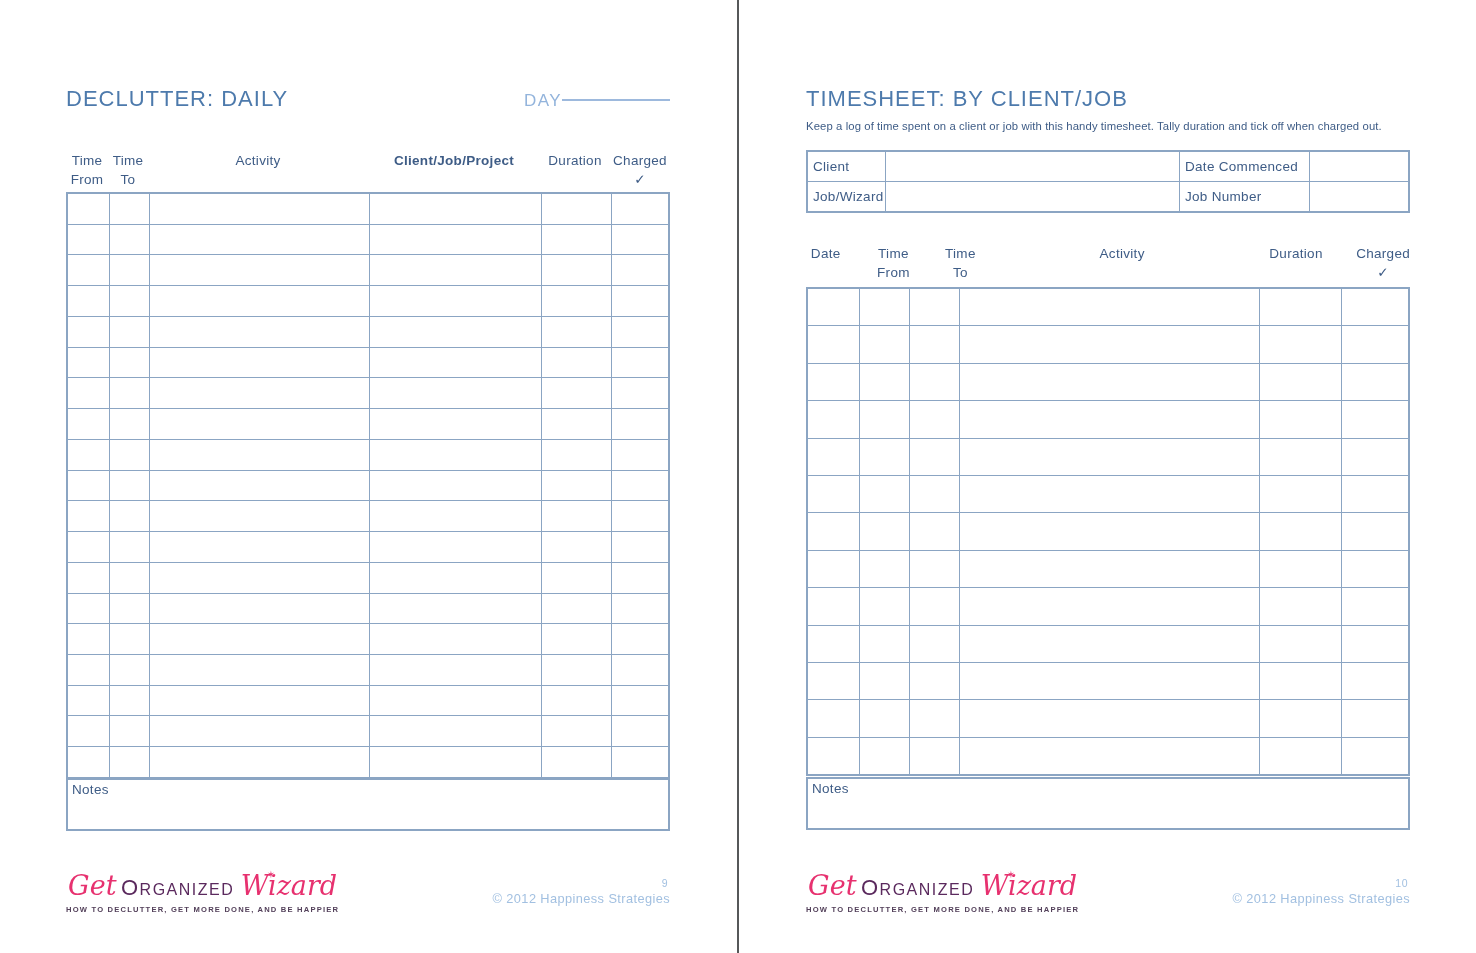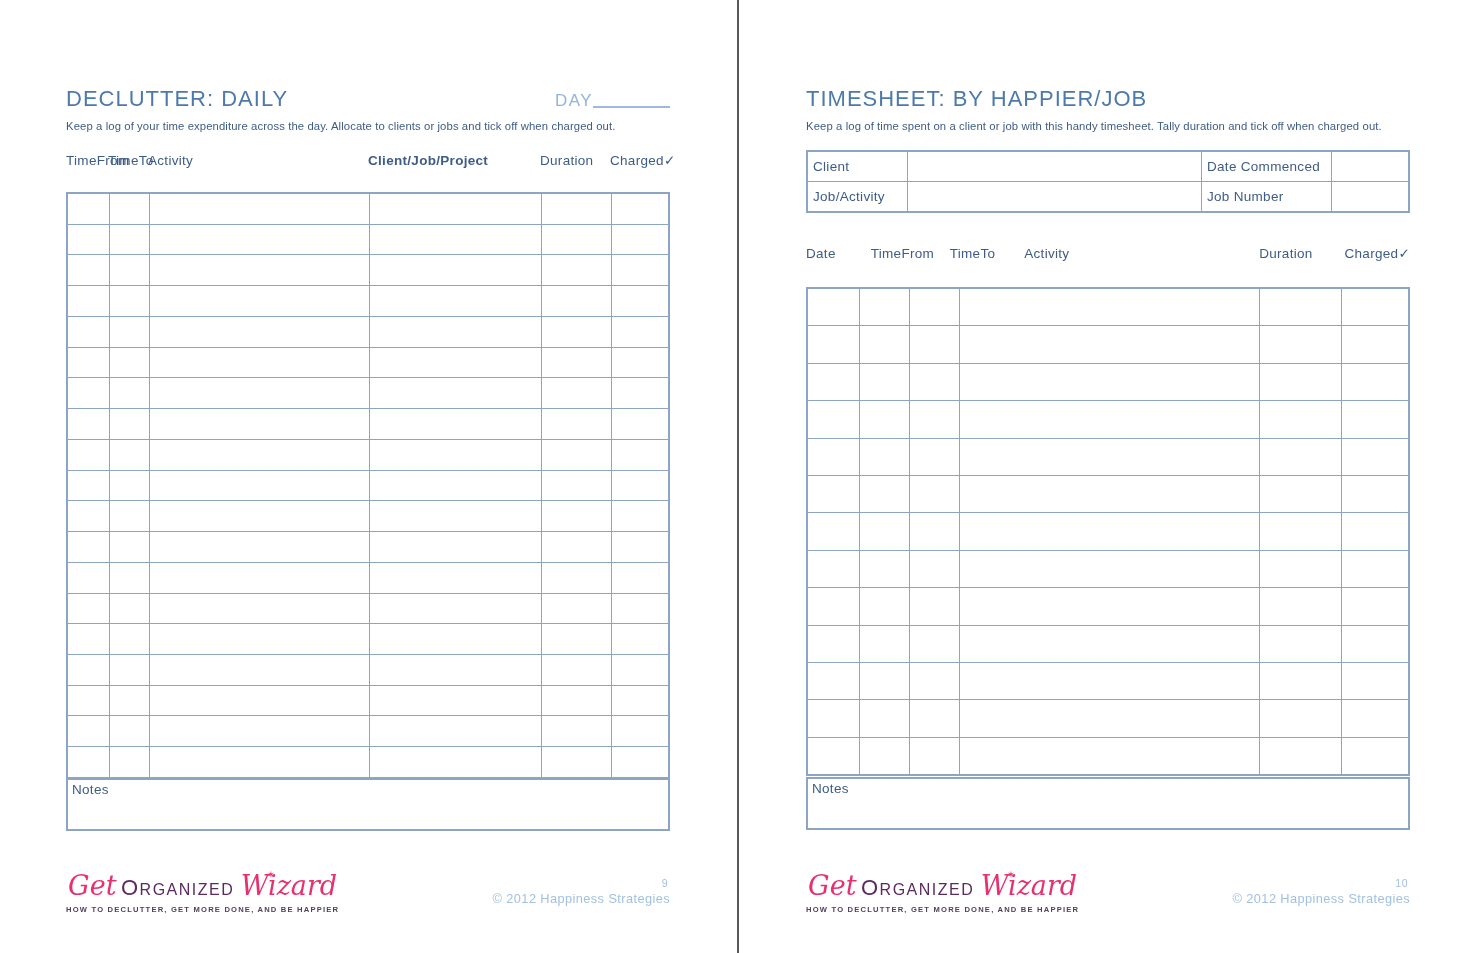--- a/index.html
+++ b/index.html
@@ -9,32 +9,32 @@
 
   .divider { position:absolute; left:737px; top:0; width:2px; height:953px; background:#565859; }
 
   .page { position:absolute; top:0; width:604px; height:953px; }
   .page.left  { left:66px; }
   .page.right { left:806px; }
 
   .title { position:absolute; top:86px; left:0; font-size:22px; font-weight:400;
            letter-spacing:1px; color:#4d7aac; white-space:nowrap; }
 
-  .day-field { position:absolute; top:92px; left:458px; right:0; display:flex; align-items:flex-end;margin-left:31px; }
+  .day-field { position:absolute; top:92px; left:458px; right:0; display:flex; align-items:center; }
   .day-label { font-size:17px; letter-spacing:1.5px; color:#93b4dc; line-height:1; }
   .day-line  { flex:1; border-bottom:2px solid #9db9dd; margin-bottom:1px; height:1px; }
 
   .subtitle { position:absolute; top:120px; left:0; right:0; font-size:11.3px;
               color:#3e5c86; letter-spacing:0.1px; white-space:nowrap; }
 
   
   .hrow { position:absolute; left:0; display:flex; width:604px; }
   .page.left  .hrow { top:151px; }
   .page.right .hrow { top:244px;gap:29px; }
-  .hcell { display:flex; align-items:center; justify-content:flex-start;
+  .hcell { display:flex; flex-direction:column; align-items:center; justify-content:flex-start;
            font-size:13.5px; color:#3e5c86; letter-spacing:0.3px; }
   .hcell span { display:block; line-height:19px; white-space:nowrap; text-align:center; }
 
   
   .grid { position:absolute; left:0; width:604px; border:2px solid #8ba5c3;
           display:flex; flex-direction:column; background:#fff; }
   .page.left  .grid.main { top:192px; height:587px; }
   .page.right .grid.main { top:287px; height:489px; }
   .trow { display:flex; flex:1; border-bottom:1px solid #8ba5c3; }
   .trow:last-child { border-bottom:none; }
@@ -47,21 +47,21 @@
   .Rc1{width:52px;} .Rc2{width:50px;} .Rc3{width:50px;} .Rc4{width:300px;} .Rc5{width:82px;} .Rc6{flex:1;width:66px;}
 
   
   .info-table { position:absolute; top:150px; left:0; width:604px; height:63px;
                 border:2px solid #8ba5c3; display:flex; flex-direction:column; }
   .irow { flex:1; display:flex; border-bottom:1px solid #8ba5c3; }
   .irow:last-child { border-bottom:none; }
   .icell { border-right:1px solid #8ba5c3; display:flex; align-items:center;
            padding-left:5px; font-size:13.5px; color:#3e5c86; letter-spacing:0.3px; }
   .icell:last-child { border-right:none; }
-  .i1{width:100px;} .i2{width:294px;} .i3{width:130px;} .i4{flex:1;width:86px;}
+  .i1{width:78px;} .i2{width:294px;} .i3{width:130px;} .i4{flex:1;width:86px;}
 
   
   .notes { position:absolute; left:0; width:604px; height:53px; border:2px solid #8ba5c3;
            font-size:13.5px; color:#3e5c86; padding:2px 0 0 4px; letter-spacing:0.3px; }
   .page.left  .notes { top:778px; }
   .page.right .notes { top:777px; }
 
   
   .logo { position:absolute; left:0; top:872px; }
   .logo-line { white-space:nowrap; line-height:28px;text-align:center; }
@@ -86,21 +86,20 @@
 
   <section class="page left">
 
     <h1 class="title">DECLUTTER: DAILY</h1>
 
     <div class="day-field">
       <span class="day-label">DAY</span>
       <span class="day-line"></span>
     </div>
 
-    <p class="subtitle">Keep a log of your time expenditure across the day. Allocate to clients or jobs and tick off when charged out.</p>
 
     <div class="hrow">
       <div class="hcell Lc1">
         <span>Time</span>
         <span>From</span>
       </div>
       <div class="hcell Lc2">
         <span>Time</span>
         <span>To</span>
       </div>
@@ -289,33 +288,33 @@
       </div>
       <div class="lg-tag">HOW TO DECLUTTER, GET MORE DONE, AND BE HAPPIER</div>
     </div>
 
     <div class="page-num">9</div>
     <div class="copyright">© 2012 Happiness Strategies</div>
   </section>
 
   <section class="page right">
 
-    <h1 class="title">TIMESHEET: BY HAPPIER/JOB</h1>
+    <h1 class="title">TIMESHEET: BY CLIENT/JOB</h1>
 
     <p class="subtitle">Keep a log of time spent on a client or job with this handy timesheet. Tally duration and tick off when charged out.</p>
 
     <div class="info-table">
       <div class="irow">
         <div class="icell i1">Client</div>
         <div class="icell i2"></div>
         <div class="icell i3">Date Commenced</div>
         <div class="icell i4"></div>
       </div>
       <div class="irow">
-        <div class="icell i1">Job/Activity</div>
+        <div class="icell i1">Job/Wizard</div>
         <div class="icell i2"></div>
         <div class="icell i3">Job Number</div>
         <div class="icell i4"></div>
       </div>
     </div>
 
     <div class="hrow">
       <div class="hcell Rc1">
         <span>Date</span>
         <span></span>

